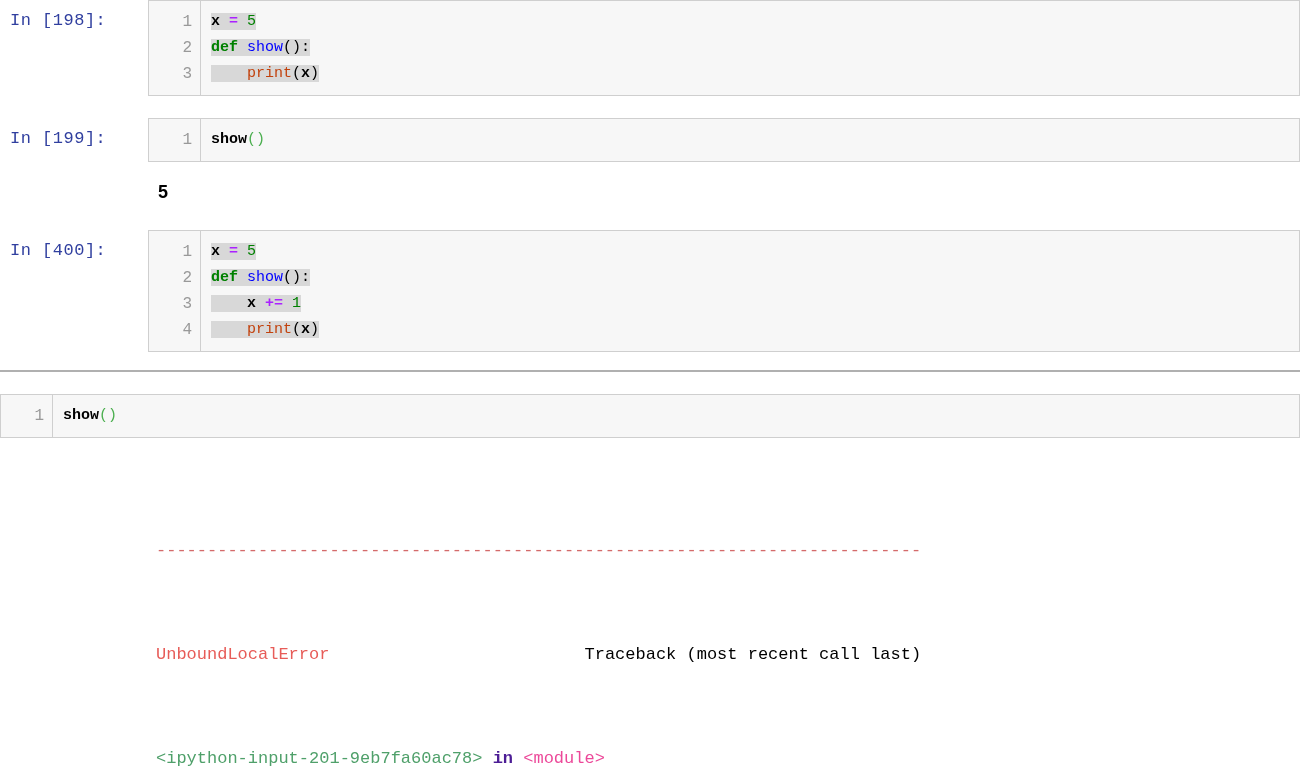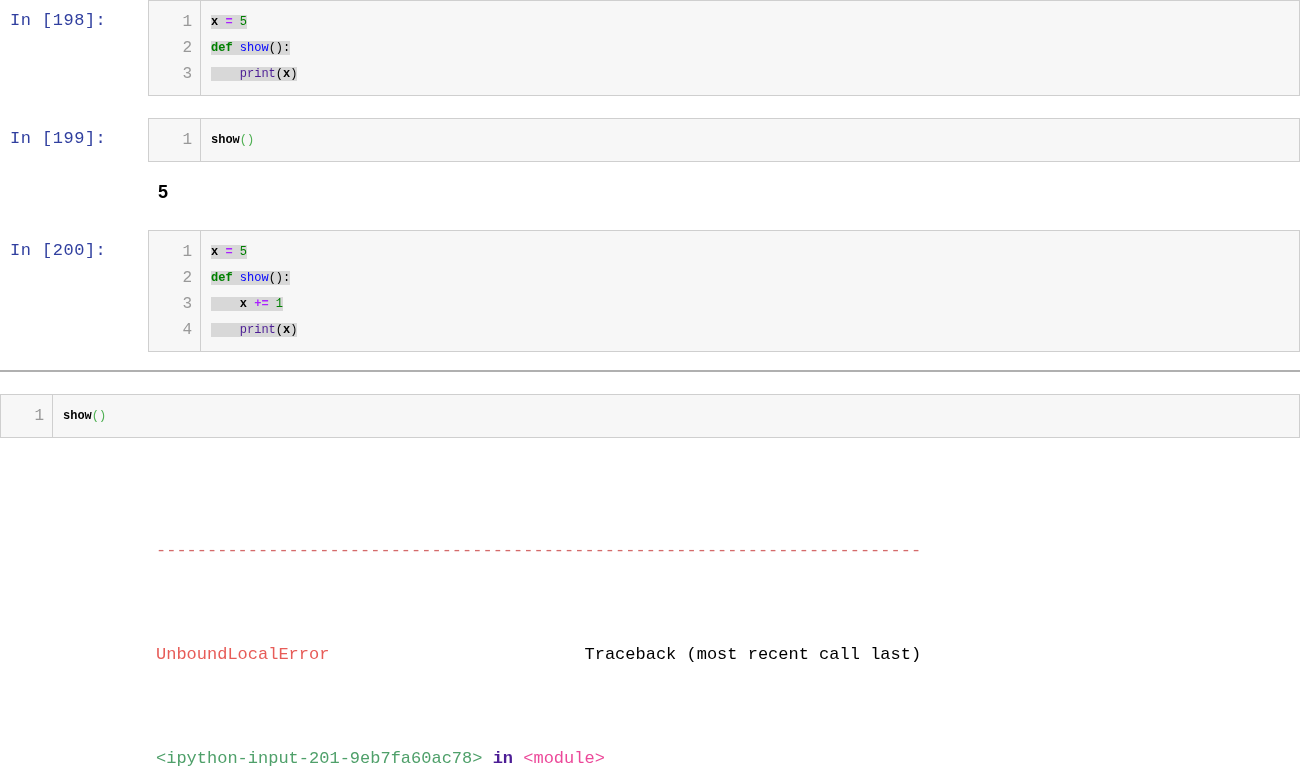--- a/index.html
+++ b/index.html
@@ -68,37 +68,37 @@
     font-family: "Liberation Mono", "DejaVu Sans Mono", monospace;
     font-size: 16px;
     line-height: 26px;
     user-select: none;
   }
 
   .code {
     flex: 1;
     padding: 8px 0 8px 10px;
     font-family: "Liberation Mono", "DejaVu Sans Mono", monospace;
-    font-size: 12px;
+    font-size: 15px;
     line-height: 26px;
     white-space: pre;
     color: #000000;
     background: #f7f7f7;
     min-width: 0;
     overflow: hidden;
   }
   .code .ln { display: block; }
   .code .ln .sel { background: #d8d8d8; }
 
   
   .t-kw      { color: #008000; font-weight: bold; }   
   .t-def     { color: #0000ff; }                       
   .t-op      { color: #aa22ff; font-weight: bold; }    
   .t-num     { color: #008000; }                       
-  .t-builtin { color: #4c1d95; margin-top: 32px; }                       
+  .t-builtin { color: #c2410c; margin-top: 32px; }                       
   .t-punc    { color: #000000; }
   .t-var     { color: #000000; font-weight: bold; }
   .t-paren-g { color: #4caf50; }
 
   
   .output-row {
     display: flex;
     align-items: flex-start;
     width: 1300px;
     box-sizing: border-box;
@@ -164,21 +164,21 @@
   <div class="gap-sm"></div>
 
   <div class="output-row">
     <div class="output-spacer"></div>
     <div class="stdout">5</div>
   </div>
 
   <div class="gap-lg"></div>
 
   <div class="cell">
-    <div class="prompt input-prompt">In [200]:</div>
+    <div class="prompt input-prompt">In [400]:</div>
     <div class="input-area">
       <div class="gutter"><span>1</span><br><span>2</span><br><span>3</span><br><span>4</span></div>
       <div class="code"><span class="ln"><span class="sel"><span class="t-var">x</span> <span class="t-op">=</span> <span class="t-num">5</span></span></span><span class="ln"><span class="sel"><span class="t-kw">def</span> <span class="t-def">show</span><span class="t-punc">():</span></span></span><span class="ln"><span class="sel">    <span class="t-var">x</span> <span class="t-op">+=</span> <span class="t-num">1</span></span></span><span class="ln"><span class="sel">    <span class="t-builtin">print</span><span class="t-punc">(</span><span class="t-var">x</span><span class="t-punc">)</span></span></span></div>
     </div>
   </div>
 
   <div class="gap-sm"></div>
 
   <div class="cell-divider"></div>
 

